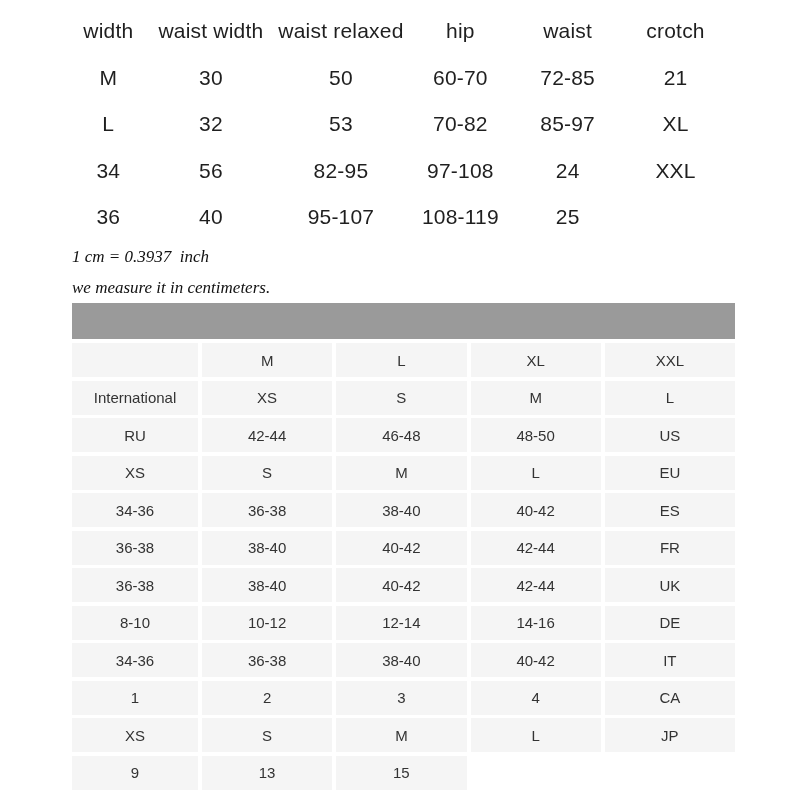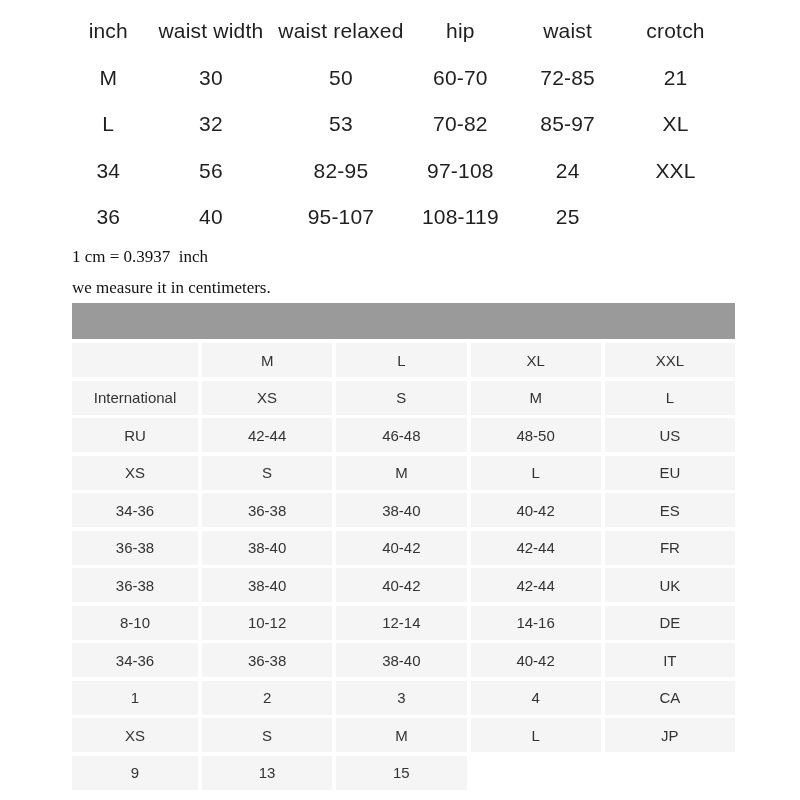--- a/index.html
+++ b/index.html
@@ -30,21 +30,21 @@
     font-size:21px;color:var(--measure-text);
     letter-spacing:0.2px;
     white-space:nowrap;
   }
   
   .notes{
     position:absolute;left:72px;top:245px;
     font-family:"Liberation Serif",serif;
     font-size:17px;color:#111111;
   }
-  .notes .note-line{white-space:pre;line-height:24px;margin-bottom:7px;}
+  .notes .note-line{white-space:pre;line-height:24px;margin-bottom:7px;font-style:italic;}
   
   .header-bar{
     position:absolute;left:72px;top:303px;
     width:663px;height:36px;
     background:var(--header-bar);
   }
   
   .conv-table{
     position:absolute;left:72px;top:343px;width:663px;
     display:grid;
@@ -58,21 +58,21 @@
     font-size:15px;color:var(--conv-text);
     white-space:nowrap;
   }
 </style>
 </head>
 <body>
 
 <div class="page">
 
   <div class="measure-table">
-      <div class="mcell">inch</div>
+      <div class="mcell">width</div>
       <div class="mcell">waist width</div>
       <div class="mcell">waist relaxed</div>
       <div class="mcell">hip</div>
       <div class="mcell">waist</div>
       <div class="mcell">crotch</div>
       <div class="mcell">M</div>
       <div class="mcell">30</div>
       <div class="mcell">50</div>
       <div class="mcell">60-70</div>
       <div class="mcell">72-85</div>

